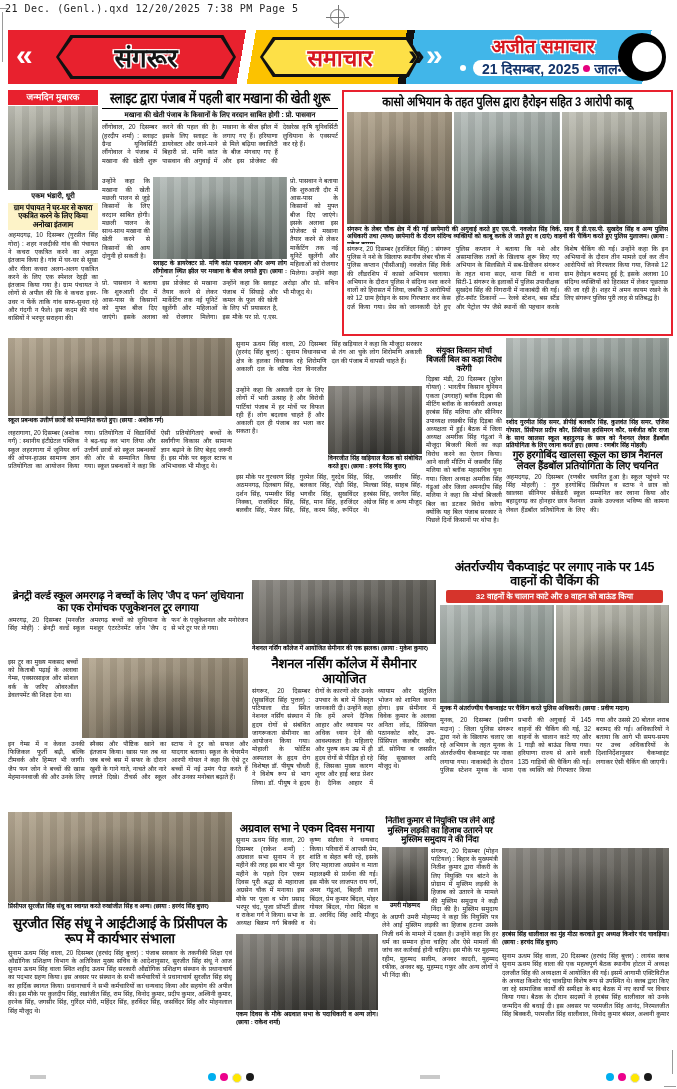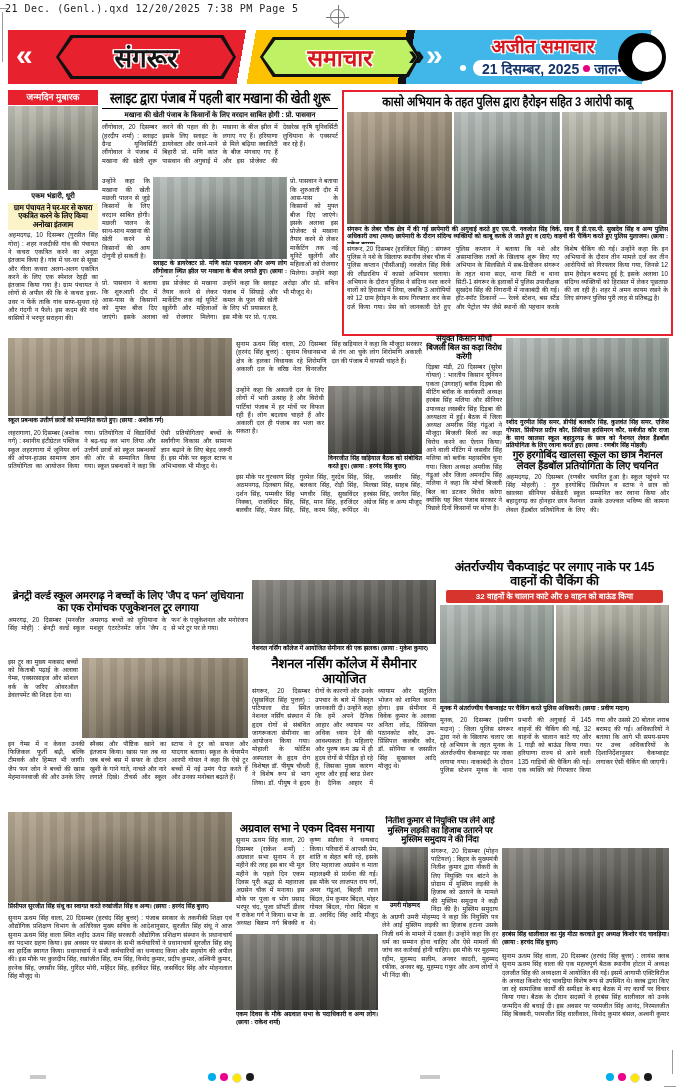--- a/index.html
+++ b/index.html
@@ -18,21 +18,21 @@
                 radial-gradient(ellipse at 50% 125%,rgba(0,0,0,.38),transparent 62%);}
   .ph-warm{background:linear-gradient(160deg,#b8ab95 0%,#8a7f6c 50%,#5f584b 100%);}
   .ph-cool{background:linear-gradient(160deg,#b9c0bd 0%,#8b948f 50%,#626a66 100%);}
   .ph-dark{background:linear-gradient(160deg,#8f8c86 0%,#5d5b55 55%,#3c3b37 100%);}
   .subrule{border-top:1.2px solid #000;border-bottom:1.2px solid #000;font-weight:bold;text-align:center;color:#0a0a0a;}
   
   .masthead{background:linear-gradient(100deg,#e8212e 0 35.5%,#fff 35.5% 37%,#fcc200 37% 59.5%,#111 59.5% 60.7%,#41b6e9 60.7% 96%,#fff 96% 100%);}
   .banner{position:absolute;background:#111;clip-path:polygon(0 50%,8% 0,93% 0,100% 50%,93% 100%,8% 100%);}
   .banner-in{position:absolute;inset:3px;clip-path:polygon(0 50%,8% 0,93% 0,100% 50%,93% 100%,8% 100%);
              display:flex;align-items:center;justify-content:center;}
-  .bg-red{background:#e8212e}.bg-yellow{background:#bef264}
+  .bg-red{background:#e8212e}.bg-yellow{background:#fde047}
   .t-sangrur{font-size:26px;font-weight:bold;color:#151515;
      text-shadow:-1.4px -1.4px 0 #fff,1.4px -1.4px 0 #fff,-1.4px 1.4px 0 #fff,1.4px 1.4px 0 #fff;}
   .t-samachar{font-size:23px;font-weight:bold;color:#d6171f;
      text-shadow:-1.3px -1.3px 0 #fff,1.3px -1.3px 0 #fff,-1.3px 1.3px 0 #fff,1.3px 1.3px 0 #fff;}
   .t-ajit{font-size:19px;font-weight:bold;color:#d6171f;text-align:center;
      text-shadow:-1.2px -1.2px 0 #fff,1.2px -1.2px 0 #fff,-1.2px 1.2px 0 #fff,1.2px 1.2px 0 #fff;}
   .chev{position:absolute;font-weight:bold;font-size:30px;line-height:1;}
   .date-pill{position:absolute;background:#fff;border-radius:9px;height:16px;display:flex;
      align-items:center;gap:4px;padding:0 9px;}
   .date-text,.city-text{font-size:14px;font-weight:bold;color:#14356b;white-space:nowrap;}
@@ -140,21 +140,21 @@
     <div style="display:flex;gap:4px;margin-top:2px">
       <div class="body" style="width:88px;height:86px">उन्होंने कहा कि अकाली दल के लिए लोगों में भारी उत्साह है और विरोधी पार्टियां पंजाब में हर मोर्चे पर विफल रही हैं। लोग बदलाव चाहते हैं और अकाली दल ही पंजाब का भला कर सकता है।</div>
       <div style="width:94px">
         <div class="photo ph-dark" style="height:68px"></div>
         <div class="cap" style="height:17px">विनरजीत सिंह खड़ियाल बैठक को संबोधित करते हुए। (छाया : हरनंद सिंह बुत्तर)</div>
       </div>
     </div>
     <div class="body cols3" style="height:62px;margin-top:1px">इस मौके पर गुरचरण सिंह अठमनगढ़, दिलबाग सिंह, दर्शन सिंह, पम्मवीर सिंह निक्का, राजविंदर सिंह, बलवीर सिंह, मेजर सिंह, गुरमेल सिंह, गुरदेव सिंह, बलकार सिंह, रोड़ी सिंह, भगवीर सिंह, सुखविंदर सिंह, मान सिंह, हरजिंदर सिंह, करम सिंह, रूपिंदर सिंह, जसवीर सिंह, मिल्खा सिंह, साहब सिंह, हरबंस सिंह, जरनैल सिंह, अंग्रेज सिंह व अन्य मौजूद थे।</div>
   </section>
 
-  <section class="art" style="left:426px;top:334px;width:76px;height:214px">
+  <section class="art" style="left:426px;top:346px;width:76px;height:214px">
     <div class="hl" style="font-size:8px">संयुक्त किसान मोर्चा बिजली बिल का कड़ा विरोध करेगी</div>
     <div class="body" style="height:180px;margin-top:2px">दिड़बा मंडी, 20 दिसम्बर (सुरेश गोयल) : भारतीय किसान यूनियन एकता (उगराहां) ब्लॉक दिड़बा की मीटिंग ब्लॉक के कार्यकारी अध्यक्ष हरबंस सिंह मलिया और सीनियर उपाध्यक्ष लखबीर सिंह दिड़बा की अध्यक्षता में हुई। बैठक में जिला अध्यक्ष अमरीक सिंह गंढूआं ने मौजूदा बिजली बिलों का कड़ा विरोध करने का ऐलान किया। आने वाली मीटिंग में जसवीर सिंह मलिया को ब्लॉक महासचिव चुना गया। जिला अध्यक्ष अमरीक सिंह गंढूआं और जिला अमनदीप सिंह मलिया ने कहा कि मोर्चा बिजली बिल का डटकर विरोध करेगा क्योंकि यह बिल पंजाब सरकार ने पिछले दिनों किसानों पर थोपा है।</div>
   </section>
 
   <section class="art" style="left:506px;top:338px;width:163px;height:218px">
     <div class="photo ph-cool" style="height:80px"></div>
     <div class="cap" style="height:30px">रशीद गुरमीत सिंह समर, डीपीई बलकौर सिंह, कुलवंत सिंह समर, एजिस गोपाल, प्रिंसीपल प्रदीप कौर, प्रिंसीपल हरसिमरन कौर, सर्बजीत कौर राजा के साथ खालसा स्कूल बहादुरगढ़ के छात्र को नैशनल लेवल हैंडबॉल प्रतियोगिता के लिए रवाना करते हुए। (छाया : रणबीर सिंह मोहली)</div>
     <div class="hl" style="font-size:10px;margin:1px 0">गुरु हरगोबिंद खालसा स्कूल का छात्र नैशनल लेवल हैंडबॉल प्रतियोगिता के लिए चयनित</div>
     <div class="body cols2" style="height:66px">अहमदगढ़, 20 दिसम्बर (रणबीर सिंह मोहली) : गुरु हरगोबिंद खालसा सीनियर सेकेंडरी स्कूल बहादुरगढ़ का होनहार छात्र नैशनल लेवल हैंडबॉल प्रतियोगिता के लिए चयनित हुआ है। स्कूल पहुंचने पर प्रिंसीपल व स्टाफ ने छात्र को सम्मानित कर रवाना किया और उसके उज्ज्वल भविष्य की कामना की।</div>
   </section>
@@ -183,20 +183,21 @@
       <div class="photo ph-cool" style="width:114px;height:98px"></div>
       <div class="photo" style="width:113px;height:98px"></div>
     </div>
     <div class="cap" style="height:11px;margin-top:1px">मूनक में अंतर्राज्यीय चैकप्वाइंट पर चैकिंग करते पुलिस अधिकारी। (छाया : प्रवीण मदान)</div>
     <div class="body cols3" style="height:80px;margin-top:1px">मूनक, 20 दिसम्बर (प्रवीण मदान) : जिला पुलिस संगरूर द्वारा नशे के खिलाफ चलाए जा रहे अभियान के तहत मूनक के अंतर्राज्यीय चैकप्वाइंट पर नाका लगाया गया। नाकाबंदी के दौरान पुलिस स्टेशन मूनक के थाना प्रभारी की अगुवाई में 145 वाहनों की चैकिंग की गई, 32 वाहनों के चालान काटे गए और 1 गाड़ी को बाऊंड किया गया। हरियाणा राज्य से आने वाली 135 गाड़ियों की चैकिंग की गई। एक व्यक्ति को गिरफ्तार किया गया और उससे 20 बोतल शराब बरामद की गई। अधिकारियों ने बताया कि आगे भी समय-समय पर उच्च अधिकारियों के दिशानिर्देशानुसार चैकप्वाइंट लगाकर ऐसी चैकिंग की जाएगी।</div>
   </section>
 
   <section class="art" style="left:8px;top:812px;width:224px;height:252px">
     <div class="photo ph-warm" style="height:90px"></div>
     <div class="cap" style="height:12px">प्रिंसीपल सुरजीत सिंह संधू का स्वागत करते रुखांजीत सिंह व अन्य। (छाया : हरनंद सिंह बुत्तर)</div>
+    <div class="hl" style="font-size:13.5px;margin:2px 0">सुरजीत सिंह संधू ने आईटीआई के प्रिंसीपल के रूप में कार्यभार संभाला</div>
     <div class="body" style="height:104px">सुनाम ऊधम सिंह वाला, 20 दिसम्बर (हरचंद सिंह बुत्तर) : पंजाब सरकार के तकनीकी शिक्षा एवं औद्योगिक प्रशिक्षण विभाग के अतिरिक्त मुख्य सचिव के आदेशानुसार, सुरजीत सिंह संधू ने आज सुनाम ऊधम सिंह वाला स्थित शहीद ऊधम सिंह सरकारी औद्योगिक प्रशिक्षण संस्थान के प्रधानाचार्य का पदभार ग्रहण किया। इस अवसर पर संस्थान के सभी कर्मचारियों ने प्रधानाचार्य सुरजीत सिंह संधू का हार्दिक स्वागत किया। प्रधानाचार्य ने सभी कर्मचारियों का धन्यवाद किया और सहयोग की अपील की। इस मौके पर कुलदीप सिंह, रखांजीत सिंह, राम सिंह, विनोद कुमार, प्रदीप कुमार, अश्विनी कुमार, हरनेक सिंह, जगसीर सिंह, गुरिंदर मोरी, महिंदर सिंह, हरविंदर सिंह, जसविंदर सिंह और मोहनलाल सिंह मौजूद थे।</div>
   </section>
 
   <section class="art" style="left:236px;top:822px;width:142px;height:232px">
     <div class="hl" style="font-size:11px">अग्रवाल सभा ने एकम दिवस मनाया</div>
     <div class="body cols2" style="height:96px;margin-top:2px">सुनाम ऊधम सिंह वाला, 20 दिसम्बर (राकेश शर्मा) : अग्रवाल सभा सुनाम ने हर महीने की तरह इस बार भी मूल महीने के पहले दिन एकम दिवस पूरी श्रद्धा से महाराजा अग्रसेन चौक में मनाया। इस मौके पर पूजा व भोग प्रसाद भरपूर चंद, पूजा प्रॉपर्टी डीलर व राकेश गर्ग ने किया। सभा के अध्यक्ष बिक्रम गर्ग बिक्की व कृष्ण संडीला ने धन्यवाद किया। परिवारों में आपसी प्रेम, शांति व सेहत बनी रहे, इसके लिए महाराजा अग्रसेन व माता महालक्ष्मी से प्रार्थना की गई। इस मौके पर लाजपत राय गर्ग, अमर गंढूआं, बिहारी लाल बिंदल, प्रेम कुमार बिंदल, मोहर गोयल बिंदल, गोरा बिंदल व डा. अरविंद सिंह आदि मौजूद थे।</div>
     <div class="photo ph-dark" style="height:76px;margin-top:2px"></div>
     <div class="cap" style="height:22px">एकम दिवस के मौके अग्रवाल सभा के पदाधिकारी व अन्य लोग। (छाया : राकेश शर्मा)</div>
   </section>
 

